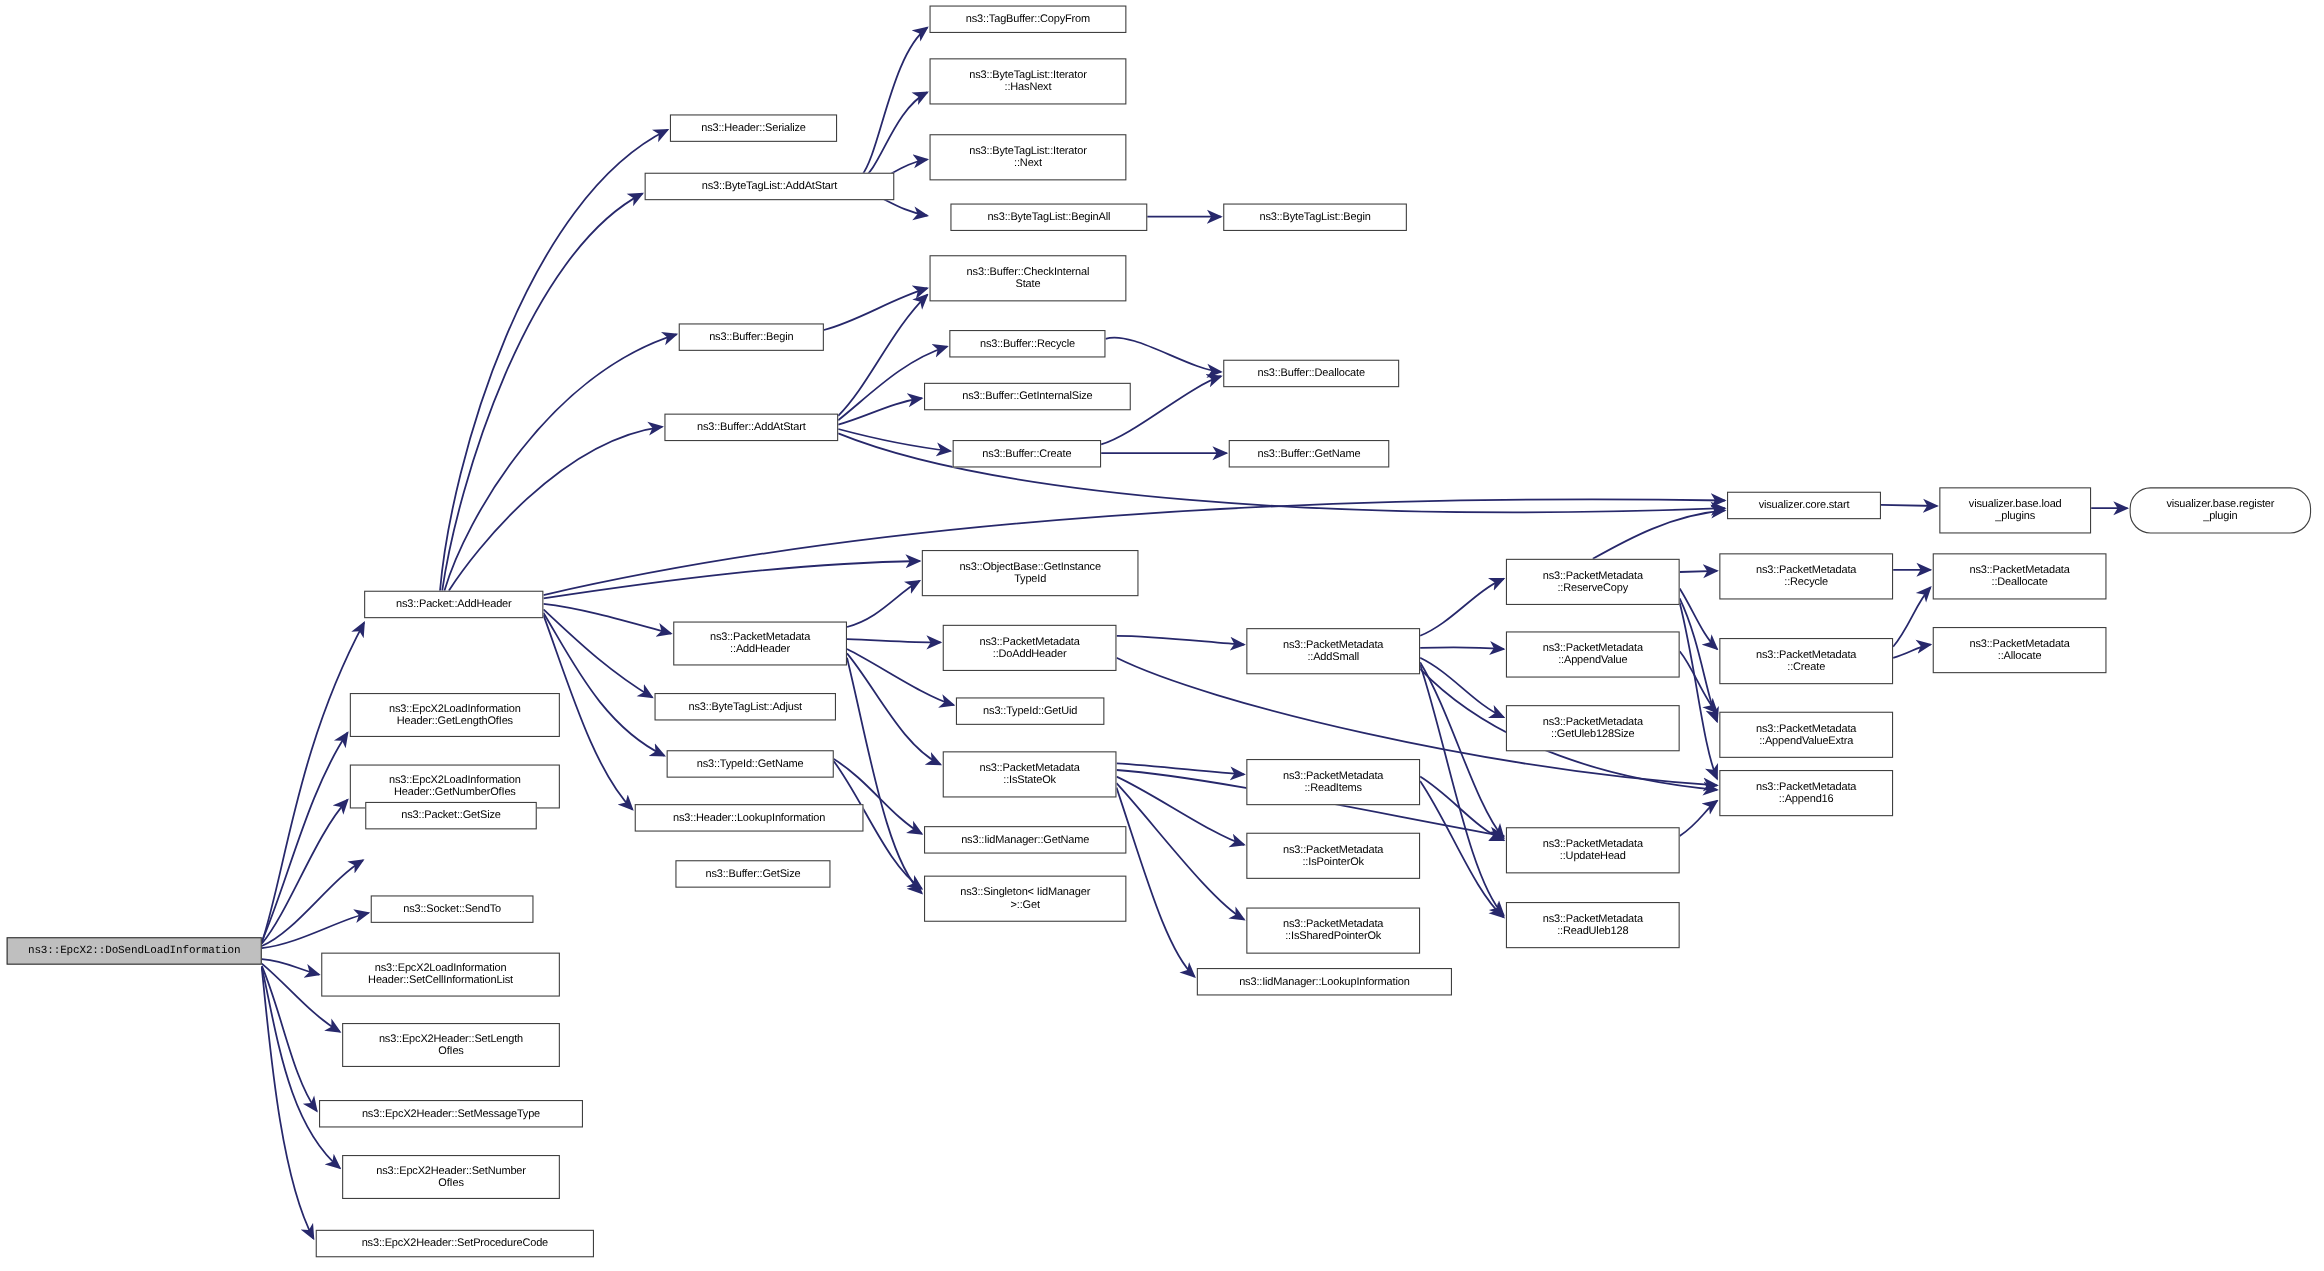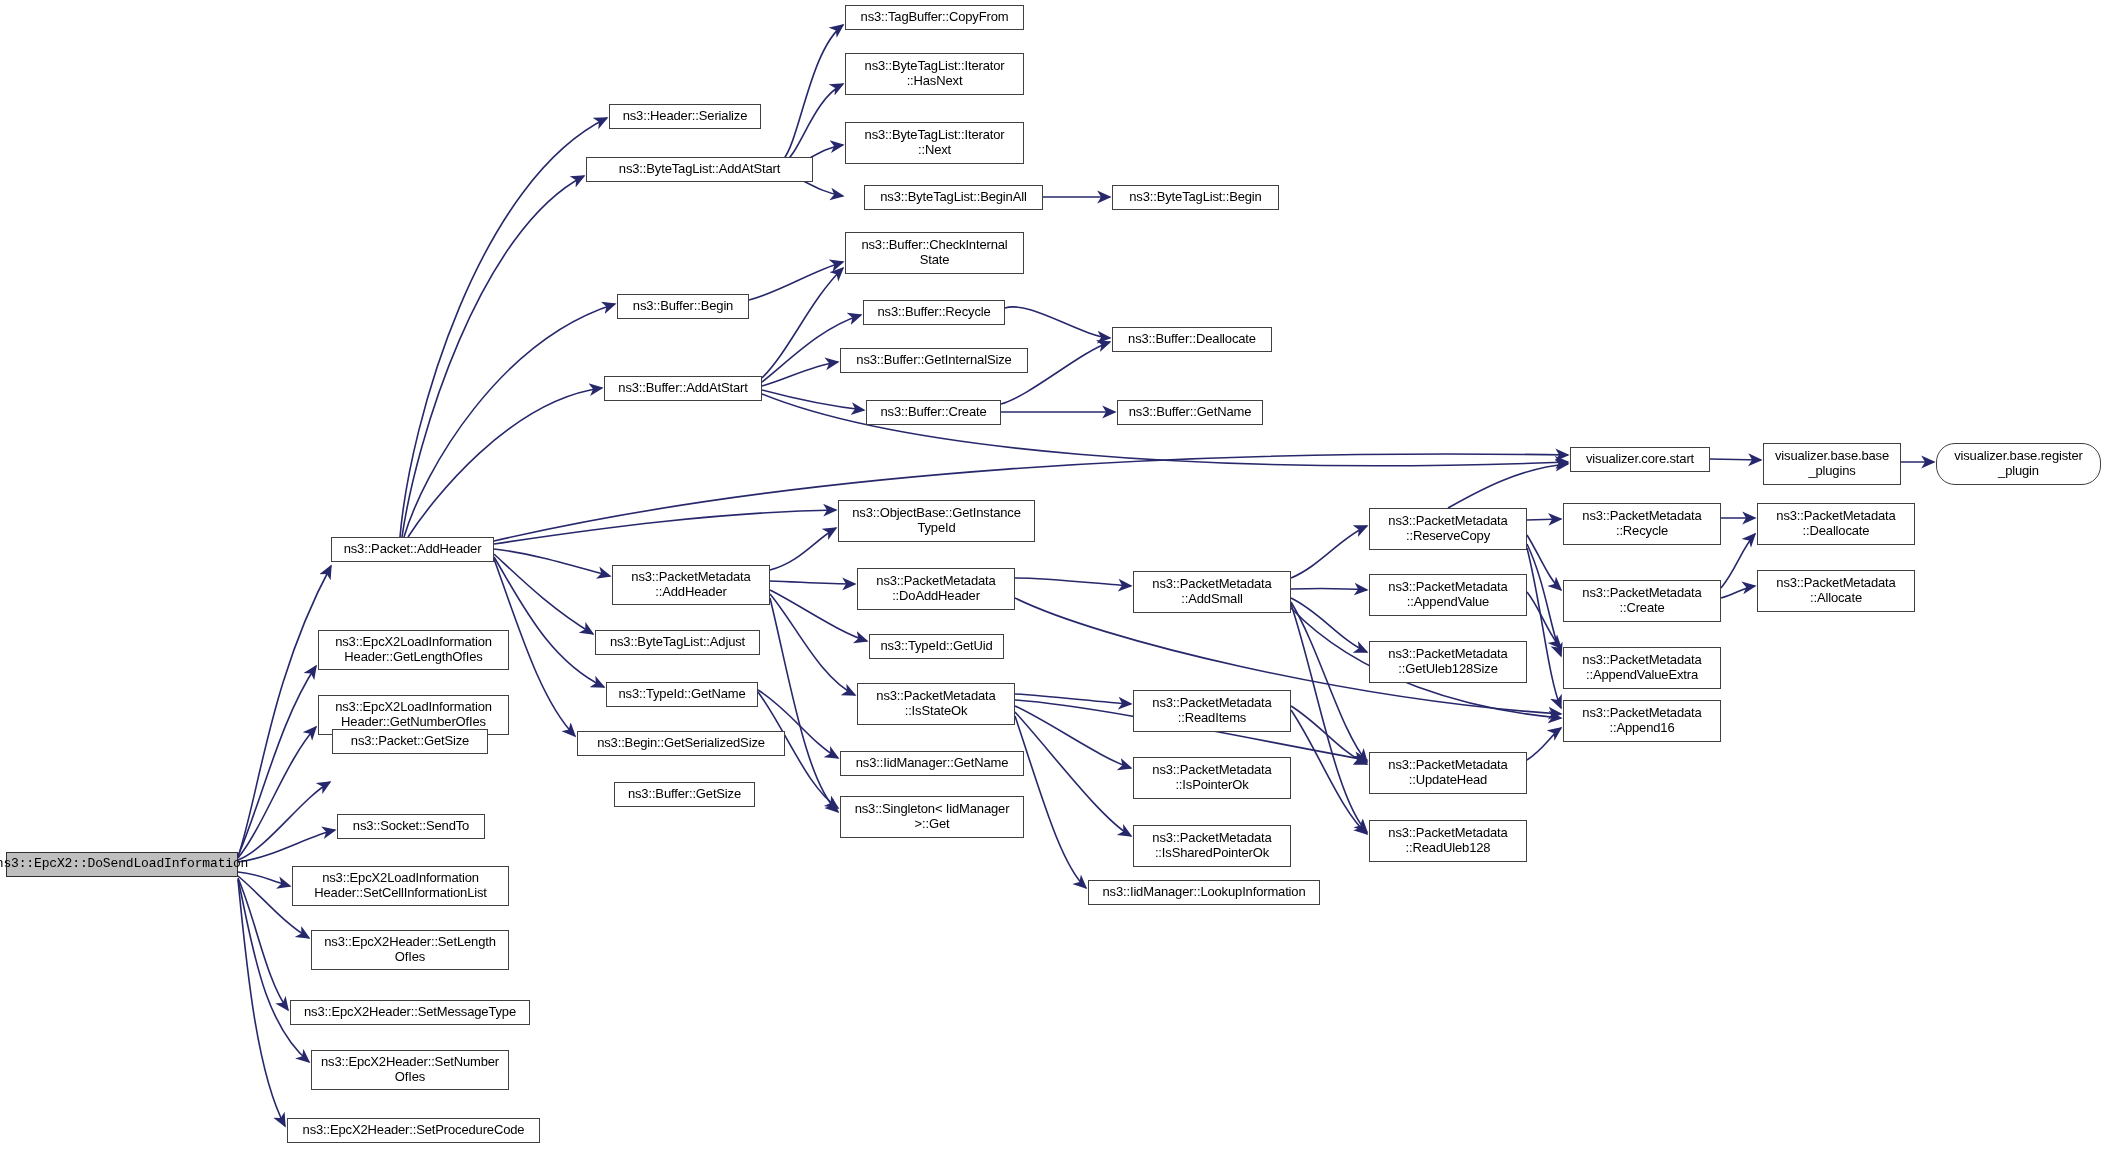--- a/index.html
+++ b/index.html
@@ -27,21 +27,21 @@
     position: absolute;
     box-sizing: border-box;
     border: 1px solid #404040;
     background: #ffffff;
     color: #000000;
     display: flex;
     align-items: center;
     justify-content: center;
     text-align: center;
     line-height: 1.12;
-    font-size: 13px;
+    font-size: 10px;
     letter-spacing: -0.15px;
     white-space: pre-line;
     padding: 0 3px;
     z-index: 2;
   }
   .node.root {
     background: #bfbfbf;
     border-color: #303030;
     font-family: Liberation Mono, monospace;
   }
@@ -145,21 +145,21 @@
 OfIes</span></div>
       <div class="node" style="left: 287px; top: 1118px; width: 253px; height: 25px;"><span>ns3::EpcX2Header::SetProcedureCode</span></div>
       <div class="node" style="left: 609px; top: 104px; width: 152px; height: 25px;"><span>ns3::Header::Serialize</span></div>
       <div class="node" style="left: 586px; top: 157px; width: 227px; height: 25px;"><span>ns3::ByteTagList::AddAtStart</span></div>
       <div class="node" style="left: 617px; top: 294px; width: 132px; height: 25px;"><span>ns3::Buffer::Begin</span></div>
       <div class="node" style="left: 604px; top: 376px; width: 158px; height: 25px;"><span>ns3::Buffer::AddAtStart</span></div>
       <div class="node" style="left: 612px; top: 565px; width: 158px; height: 40px;"><span>ns3::PacketMetadata
 ::AddHeader</span></div>
       <div class="node" style="left: 595px; top: 630px; width: 165px; height: 25px;"><span>ns3::ByteTagList::Adjust</span></div>
       <div class="node" style="left: 606px; top: 682px; width: 152px; height: 25px;"><span>ns3::TypeId::GetName</span></div>
-      <div class="node" style="left: 577px; top: 731px; width: 208px; height: 25px;"><span>ns3::Begin::GetSerializedSize</span></div>
+      <div class="node" style="left: 577px; top: 731px; width: 208px; height: 25px;"><span>ns3::Header::LookupInformation</span></div>
       <div class="node" style="left: 614px; top: 782px; width: 141px; height: 25px;"><span>ns3::Buffer::GetSize</span></div>
       <div class="node" style="left: 845px; top: 5px; width: 179px; height: 25px;"><span>ns3::TagBuffer::CopyFrom</span></div>
       <div class="node" style="left: 845px; top: 53px; width: 179px; height: 42px;"><span>ns3::ByteTagList::Iterator
 ::HasNext</span></div>
       <div class="node" style="left: 845px; top: 122px; width: 179px; height: 42px;"><span>ns3::ByteTagList::Iterator
 ::Next</span></div>
       <div class="node" style="left: 845px; top: 185px; width: 179px; height: 25px; margin-left: 19px;"><span>ns3::ByteTagList::BeginAll</span></div>
       <div class="node" style="left: 845px; top: 232px; width: 179px; height: 42px;"><span>ns3::Buffer::CheckInternal
 State</span></div>
       <div class="node" style="left: 863px; top: 300px; width: 142px; height: 25px;"><span>ns3::Buffer::Recycle</span></div>
@@ -203,18 +203,18 @@
 ::Create</span></div>
       <div class="node" style="left: 1563px; top: 647px; width: 158px; height: 42px;"><span>ns3::PacketMetadata
 ::AppendValueExtra</span></div>
       <div class="node" style="left: 1563px; top: 700px; width: 158px; height: 42px;"><span>ns3::PacketMetadata
 ::Append16</span></div>
       <div class="node" style="left: 1757px; top: 503px; width: 158px; height: 42px;"><span>ns3::PacketMetadata
 ::Deallocate</span></div>
       <div class="node" style="left: 1757px; top: 570px; width: 158px; height: 42px;"><span>ns3::PacketMetadata
 ::Allocate</span></div>
       <div class="node" style="left: 1570px; top: 447px; width: 140px; height: 25px;"><span>visualizer.core.start</span></div>
-      <div class="node" style="left: 1763px; top: 443px; width: 138px; height: 42px;"><span>visualizer.base.base
+      <div class="node" style="left: 1763px; top: 443px; width: 138px; height: 42px;"><span>visualizer.base.load
 _plugins</span></div>
       <div class="node" style="left: 1936px; top: 443px; width: 165px; height: 42px; border-radius: 19px;"><span>visualizer.base.register
 _plugin</span></div>
     </div>
 </div>
 
 </body></html>

